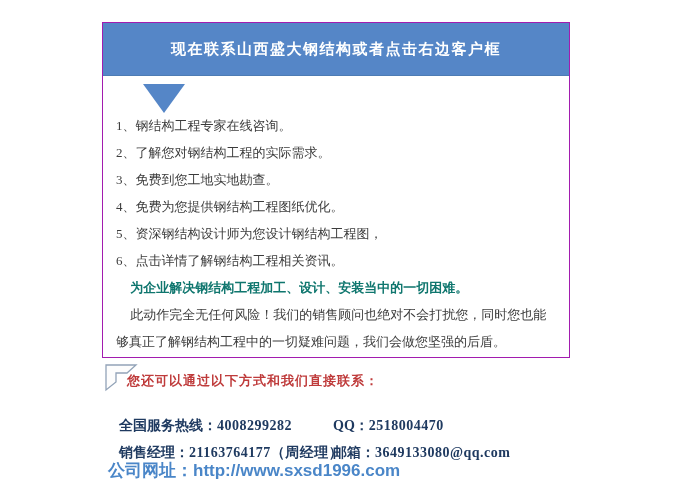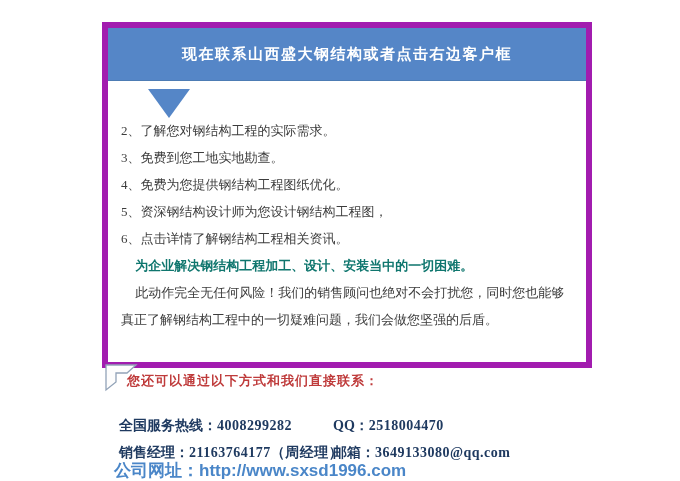--- a/index.html
+++ b/index.html
@@ -3,21 +3,21 @@
 <meta charset="utf-8">
 <style>
   html,body{margin:0;padding:0;}
   body{
     width:680px;height:481px;position:relative;background:#ffffff;
     font-family:"Liberation Serif","DejaVu Serif",serif;
     overflow:hidden;
   }
   .promo-box{
     position:absolute;left:102px;top:22px;width:466px;height:334px;
-    border:6px solid #a21caf;background:#fff;box-sizing:content-box;padding-left:12px;
+    border:1px solid #a21caf;background:#fff;box-sizing:content-box;
   }
   .promo-header{
     position:absolute;left:0;top:0;width:100%;height:52px;
     background:var(--accent_blue,#5586c7);
     border-bottom:1px solid #4d7cb4;
   }
   .promo-header .title{
     display:block;text-align:center;line-height:52px;
     color:#ffffff;font-weight:bold;font-size:15px;letter-spacing:1.5px;
   }
@@ -46,36 +46,37 @@
   .contact-row{
     position:absolute;left:119px;width:430px;
     color:var(--dark_navy,#1f3a60);font-weight:bold;font-size:14px;
     white-space:nowrap;
   }
   .row-hotline{top:417px;}
   .row-manager{top:444px;}
   .contact-row .second{position:absolute;left:214px;}
   .num{letter-spacing:0.5px;}
   .website-row{
-    position:absolute;left:114px;top:459px;
+    position:absolute;left:108px;top:459px;
     font-family:"Liberation Sans","DejaVu Sans",sans-serif;
     font-weight:bold;font-size:17px;color:var(--link_blue,#4a86c8);
     white-space:nowrap;
   }
   .website-row a{color:var(--link_blue,#4a86c8);text-decoration:none;}
 </style>
 </head>
 <body>
 
 <div class="promo-box">
   <div class="promo-header">
     <span class="title">现在联系山西盛大钢结构或者点击右边客户框</span>
   </div>
   <div class="flow-arrow"></div>
   <div class="box-content">
+    <div class="step">1、钢结构工程专家在线咨询。</div>
     <div class="step">2、了解您对钢结构工程的实际需求。</div>
     <div class="step">3、免费到您工地实地勘查。</div>
     <div class="step">4、免费为您提供钢结构工程图纸优化。</div>
     <div class="step">5、资深钢结构设计师为您设计钢结构工程图，</div>
     <div class="step">6、点击详情了解钢结构工程相关资讯。</div>
     <div class="pitch-headline">为企业解决钢结构工程加工、设计、安装当中的一切困难。</div>
     <p class="pitch-body">此动作完全无任何风险！我们的销售顾问也绝对不会打扰您，同时您也能够真正了解钢结构工程中的一切疑难问题，我们会做您坚强的后盾。</p>
   </div>
 </div>
 

